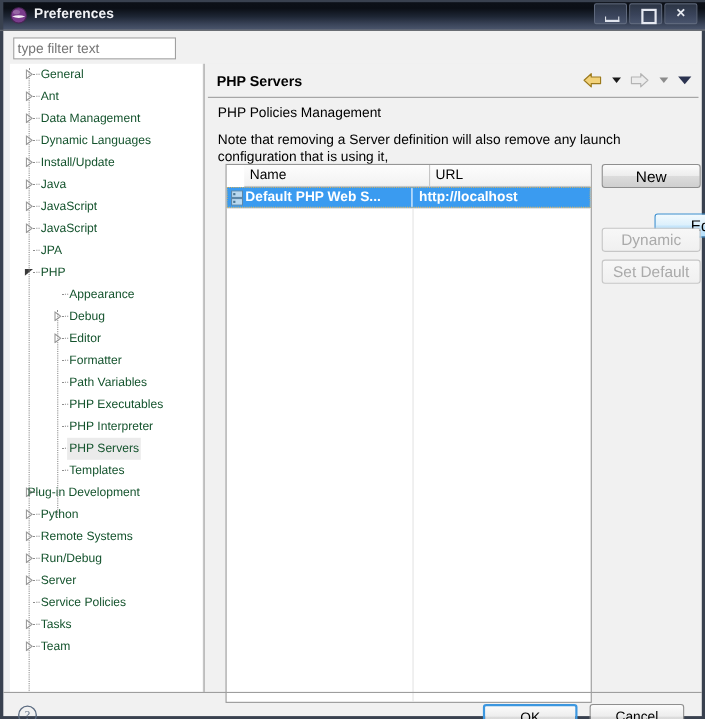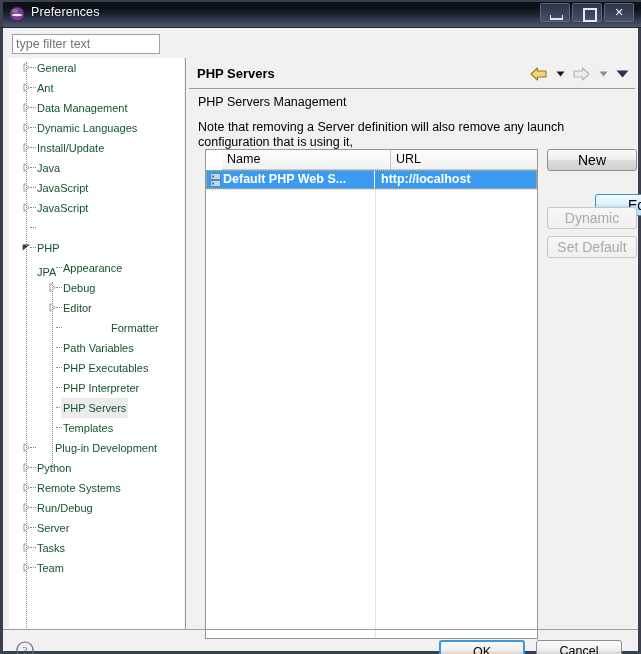--- a/index.html
+++ b/index.html
@@ -24,20 +24,21 @@
   
   #titlebar {
     position: absolute;
     left: 0; top: 0;
     width: 641px;
     height: 28px;
     background: linear-gradient(to bottom,
        #0d1118 0%, #0b0f16 28%, #1d2533 55%, #3a4459 82%, #4b566d 100%);
     border-bottom: 1px solid #20262f;
     box-sizing: border-box;
+    font-weight: bold;
   }
   #titlebar-inner {
     position: absolute;
     left: 0; top: 0;
     right: 0; bottom: 0;
     border-left: 3px solid #39414f;
     border-top: 2px solid #39414f;
     box-sizing: border-box;
   }
   #app-icon {
@@ -449,21 +450,21 @@
         </div>
         <div class="tnode">
           <svg class="ar-c" viewBox="0 0 7 9" style="left: 14px;">
             <path d="M1 0.6 L6.2 4.5 L1 8.4 Z" fill="#ffffff" stroke="#9a9a9a" stroke-width="1"></path>
           </svg>
           <div class="dots" style="left: 21px; width: 6px;"></div>
           <span class="tlabel" style="left: 26px;">JavaScript</span>
         </div>
         <div class="tnode">
           <div class="dots" style="left: 21px; width: 6px;"></div>
-          <span class="tlabel" style="left: 26px; margin-top: 44px;">JPA</span>
+          <span class="tlabel" style="left: 26px;">JPA</span>
         </div>
         <div class="tnode">
           <svg class="ar-e" viewBox="0 0 9 7" style="left: 13px;">
             <path d="M0.6 0.6 L8 0.6 L0.6 6.6 Z" fill="#3a3a3a"></path>
           </svg>
           <div class="dots" style="left: 21px; width: 6px;"></div>
           <span class="tlabel" style="left: 26px;">PHP</span>
         </div>
         <div class="tnode">
           <div class="dots" style="left: 47px; width: 6px;"></div>
@@ -478,21 +479,21 @@
         </div>
         <div class="tnode">
           <svg class="ar-c" viewBox="0 0 7 9" style="left: 40px;">
             <path d="M1 0.6 L6.2 4.5 L1 8.4 Z" fill="#ffffff" stroke="#9a9a9a" stroke-width="1"></path>
           </svg>
           <div class="dots" style="left: 47px; width: 6px;"></div>
           <span class="tlabel" style="left: 52px;">Editor</span>
         </div>
         <div class="tnode">
           <div class="dots" style="left: 47px; width: 6px;"></div>
-          <span class="tlabel" style="left: 52px; margin-left: 48px;">Formatter</span>
+          <span class="tlabel" style="left: 52px;">Formatter</span>
         </div>
         <div class="tnode">
           <div class="dots" style="left: 47px; width: 6px;"></div>
           <span class="tlabel" style="left: 52px;">Path Variables</span>
         </div>
         <div class="tnode">
           <div class="dots" style="left: 47px; width: 6px;"></div>
           <span class="tlabel" style="left: 52px;">PHP Executables</span>
         </div>
         <div class="tnode">
@@ -505,21 +506,21 @@
         </div>
         <div class="tnode">
           <div class="dots" style="left: 47px; width: 6px;"></div>
           <span class="tlabel" style="left: 52px;">Templates</span>
         </div>
         <div class="tnode">
           <svg class="ar-c" viewBox="0 0 7 9" style="left: 14px;">
             <path d="M1 0.6 L6.2 4.5 L1 8.4 Z" fill="#ffffff" stroke="#9a9a9a" stroke-width="1"></path>
           </svg>
           <div class="dots" style="left: 21px; width: 6px;"></div>
-          <span class="tlabel" style="left: 44px;">Plug-in Development</span>
+          <span class="tlabel" style="left: 14px;">Plug-in Development</span>
         </div>
         <div class="tnode">
           <svg class="ar-c" viewBox="0 0 7 9" style="left: 14px;">
             <path d="M1 0.6 L6.2 4.5 L1 8.4 Z" fill="#ffffff" stroke="#9a9a9a" stroke-width="1"></path>
           </svg>
           <div class="dots" style="left: 21px; width: 6px;"></div>
           <span class="tlabel" style="left: 26px;">Python</span>
         </div>
         <div class="tnode">
           <svg class="ar-c" viewBox="0 0 7 9" style="left: 14px;">
@@ -534,20 +535,24 @@
           </svg>
           <div class="dots" style="left: 21px; width: 6px;"></div>
           <span class="tlabel" style="left: 26px;">Run/Debug</span>
         </div>
         <div class="tnode">
           <svg class="ar-c" viewBox="0 0 7 9" style="left: 14px;">
             <path d="M1 0.6 L6.2 4.5 L1 8.4 Z" fill="#ffffff" stroke="#9a9a9a" stroke-width="1"></path>
           </svg>
           <div class="dots" style="left: 21px; width: 6px;"></div>
           <span class="tlabel" style="left: 26px;">Server</span>
+        </div>
+        <div class="tnode">
+          <div class="dots" style="left: 21px; width: 6px;"></div>
+          <span class="tlabel" style="left: 26px;">Service Policies</span>
         </div>
         <div class="tnode">
           <svg class="ar-c" viewBox="0 0 7 9" style="left: 14px;">
             <path d="M1 0.6 L6.2 4.5 L1 8.4 Z" fill="#ffffff" stroke="#9a9a9a" stroke-width="1"></path>
           </svg>
           <div class="dots" style="left: 21px; width: 6px;"></div>
           <span class="tlabel" style="left: 26px;">Tasks</span>
         </div>
         <div class="tnode">
           <svg class="ar-c" viewBox="0 0 7 9" style="left: 14px;">
@@ -578,21 +583,21 @@
         <svg class="navitem" width="9" height="6" viewBox="0 0 9 6">
           <path d="M0.5 0.5 L8.5 0.5 L4.5 5.5 Z" fill="#8c8c8c"></path>
         </svg>
         <svg class="navitem" width="13" height="8" viewBox="0 0 13 8">
           <path d="M0.5 0.5 L12.5 0.5 L6.5 7.5 Z" fill="#2b3350"></path>
         </svg>
       </div>
 
       <div id="title-rule"></div>
 
-      <div id="desc-line">PHP Servers Management</div>
+      <div id="desc-line">PHP Policies Management</div>
       <div id="note-line">Note that removing a Server definition will also remove any launch configuration that is using it,</div>
 
       <div id="table-wrap">
         <div id="thead">
           <div class="th" id="th-name">Name</div>
           <div class="th" id="th-url">URL</div>
         </div>
 
         <div id="row-sel">
           <svg id="row-icon" viewBox="0 0 11 14">

